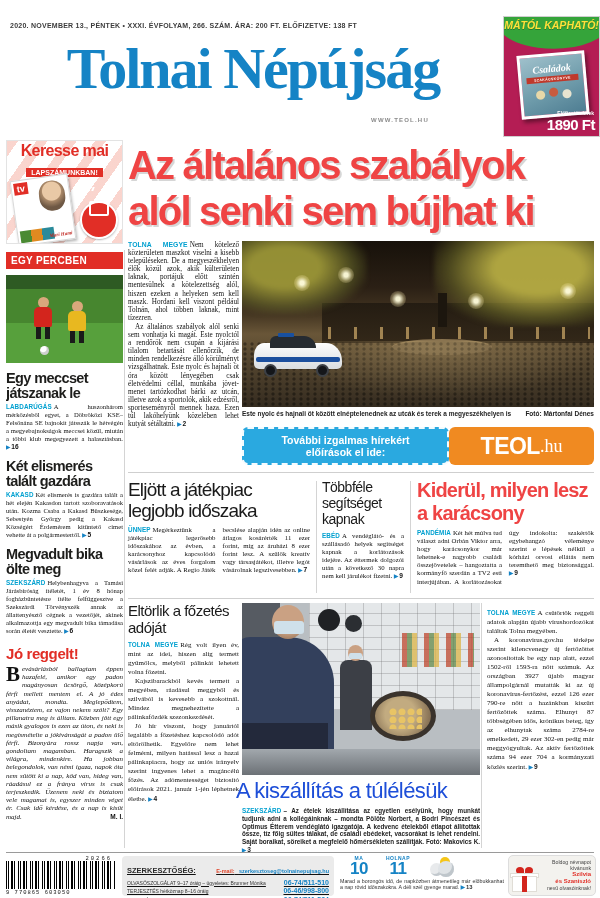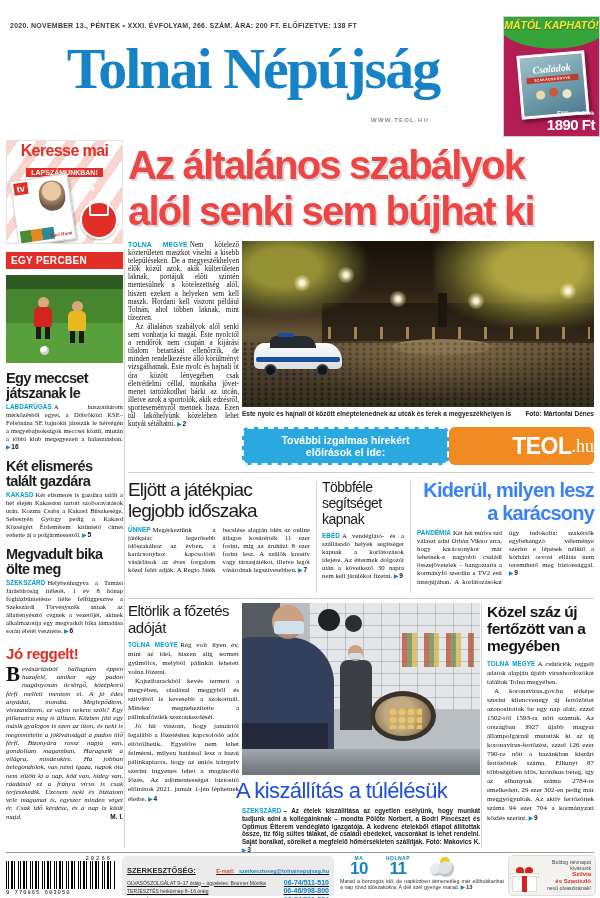--- a/index.html
+++ b/index.html
@@ -114,29 +114,29 @@
   .car-stripe{position:absolute;left:2px;top:22px;width:84px;height:5px;background:#1b4f9e;border-radius:2px;}
   .car-wheel{position:absolute;bottom:0;width:13px;height:13px;border-radius:50%;background:#14161a;border:2px solid #3c4046;box-sizing:border-box;}
   .cw1{left:10px;} .cw2{left:62px;}
   .caption-row{position:absolute;left:242px;top:410px;width:352px;display:flex;justify-content:space-between;
                font:bold 6.5px "Liberation Sans",sans-serif;color:#222;}
   
   .teol{position:absolute;left:242px;top:427px;width:352px;height:38px;display:flex;}
   .teol-blue{flex:1.4;background:#2aa9e0;border-radius:6px;border:2px dashed rgba(255,255,255,.95);
              box-sizing:border-box;display:flex;flex-direction:column;justify-content:center;align-items:center;
              font:bold 10.5px "Liberation Sans",sans-serif;color:#fff;line-height:12px;}
-  .teol-orange{flex:1;background:#f08a21;border-radius:6px;display:flex;justify-content:flex-end;align-items:center;
+  .teol-orange{flex:1;background:#f08a21;border-radius:6px;display:flex;justify-content:center;align-items:center;
                color:#fff;font-family:"Liberation Sans",sans-serif;}
   .teol-logo{font-weight:900;font-size:23px;letter-spacing:-.5px;}
   .teol-suffix{font-weight:400;font-size:18px;font-family:Liberation Serif, serif;}
   .hr{position:absolute;left:128px;width:466px;border-top:1px solid #cfcfcf;}
   
   .mhead{font:400 19px "Liberation Sans",sans-serif;color:#1a1a1a;letter-spacing:-.8px;line-height:21px;}
   .mhead-sm{font:400 14px "Liberation Sans",sans-serif;color:#1a1a1a;letter-spacing:-.5px;line-height:16px;}
-  .mhead-b{font:800 20px "Liberation Sans",sans-serif;color:#3b82f6;letter-spacing:-.8px;line-height:22.5px;text-align:right;}
+  .mhead-b{font:800 20px "Liberation Sans",sans-serif;color:#ef4444;letter-spacing:-.8px;line-height:22.5px;}
   .mtext{margin-top:5px;font-size:6.8px;line-height:8.1px;text-align:justify;}
   .two-col{columns:2;column-gap:7px;}
   .colA{position:absolute;left:128px;top:479px;width:182px;}
   .colB{position:absolute;left:322px;top:479px;width:82px;}
   .colC{position:absolute;left:417px;top:479px;width:177px;}
   .vline{position:absolute;width:1px;background:#d4d4d4;}
   
   .palinka{position:absolute;left:128px;top:603px;width:111px;}
   .phead{font:400 15px "Liberation Sans",sans-serif;color:#1a1a1a;letter-spacing:-.5px;line-height:16.5px;}
   .ptext{margin-top:4px;font-size:7px;line-height:9px;text-align:justify;}
@@ -399,21 +399,20 @@
   <div class="dhead">A kiszállítás a túlélésük</div>
   <div class="dcaption">
     <span class="tag">SZEKSZÁRD</span><span>– Az ételek kiszállítása az egyetlen esélyünk, hogy munkát tudjunk adni a kollégáinknak – mondta Pölöte Norbert, a Bodri Pincészet és Optimus Étterem vendéglátó igazgatója. A kedvenc ételekből étlapot állítottak össze, tíz főig sültes tálakat, de családi ebédeket, vacsorákat is lehet rendelni. Saját boraikat, söreiket a megfelelő hőmérsékleten szállítják.</span>
     <span>Fotó: Makovics K.</span>
     <span class="pr"><span class="arrow">▶</span><span>3</span></span>
   </div>
 
   <div class="vline" style="left:481px;top:603px;height:245px;"></div>
 
   <div class="covid">
-    <div class="chead">Közel száz új fertőzött van a megyében</div>
     <div class="ctext">
       <p><span class="tag">TOLNA MEGYE</span><span>A csütörtök reggeli adatok alapján újabb vírushordozókat találtak Tolna megyében.</span></p>
       <p><span>A koronavirus.gov.hu térképe szerint kilencvenegy új fertőzöttet azonosítottak be egy nap alatt, ezzel 1502-ről 1593-ra nőtt számuk. Az országban 3927 újabb magyar állampolgárnál mutatták ki az új koronavírus-fertőzést, ezzel 126 ezer 790-re nőtt a hazánkban kiszűrt fertőzöttek száma. Elhunyt 87 többségében idős, krónikus beteg, így az elhunytak száma 2784-re emelkedett, 29 ezer 302-en pedig már meggyógyultak. Az aktív fertőzöttek száma 94 ezer 704 a kormányzati közlés szerint.</span>
          <span class="pr"><span class="arrow">▶</span><span>9</span></span></p>
     </div>
   </div>
 
   <div class="footer-line"></div>
 
   <div class="barcode">

